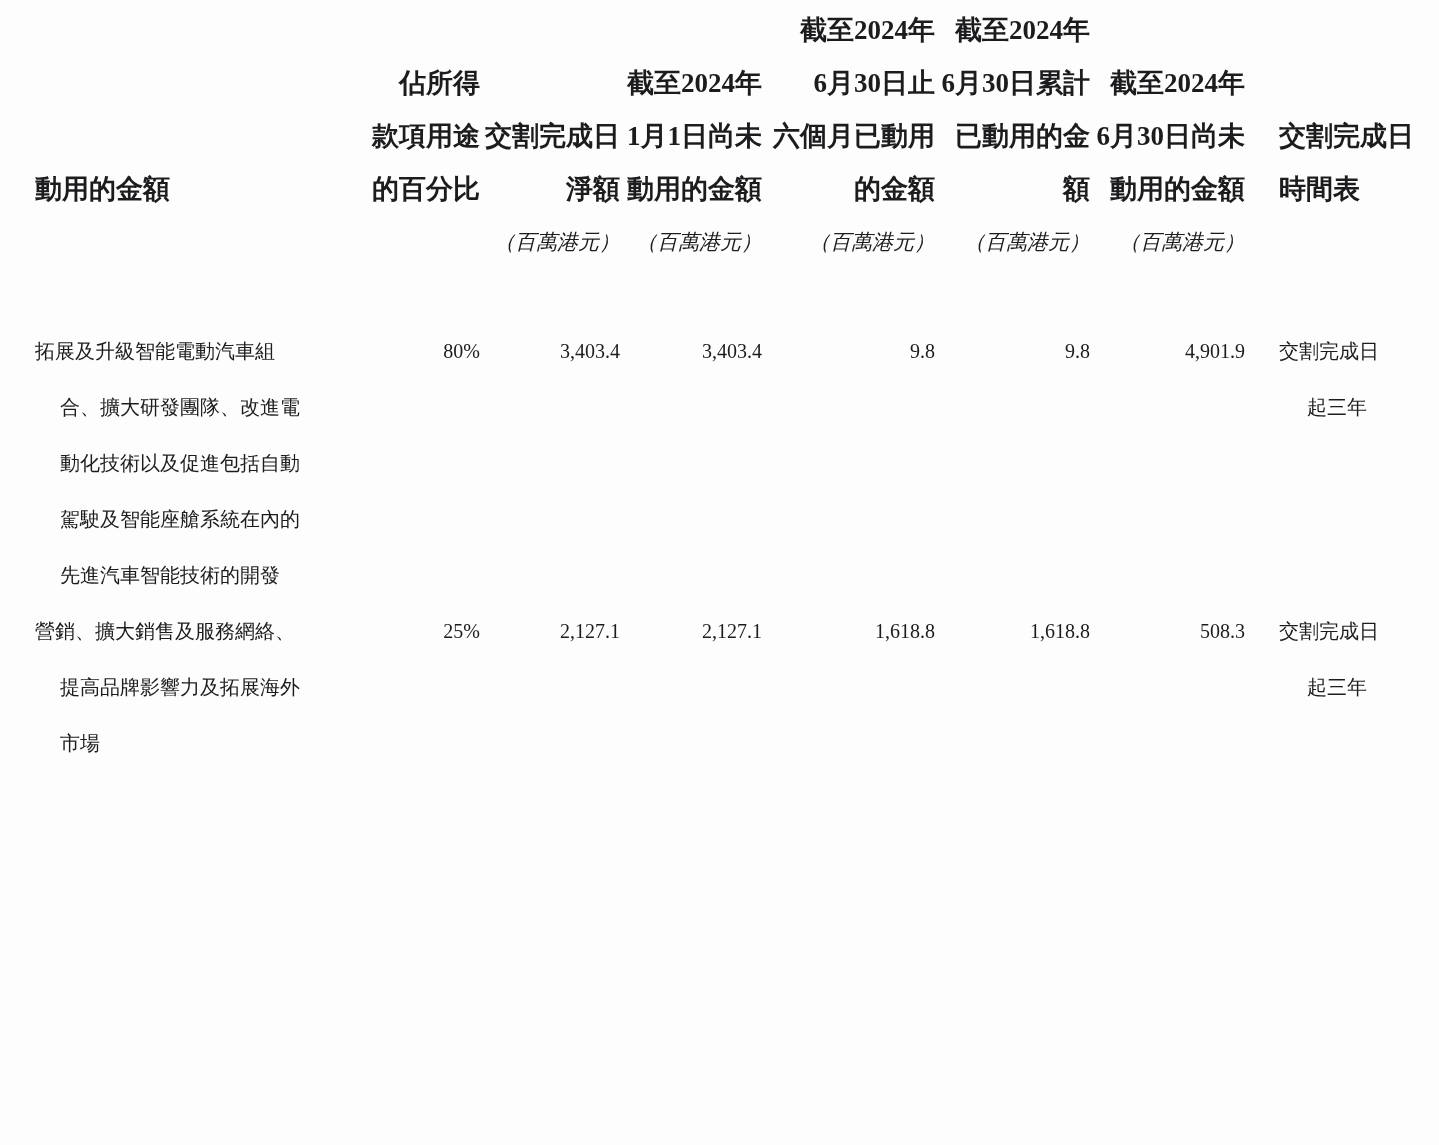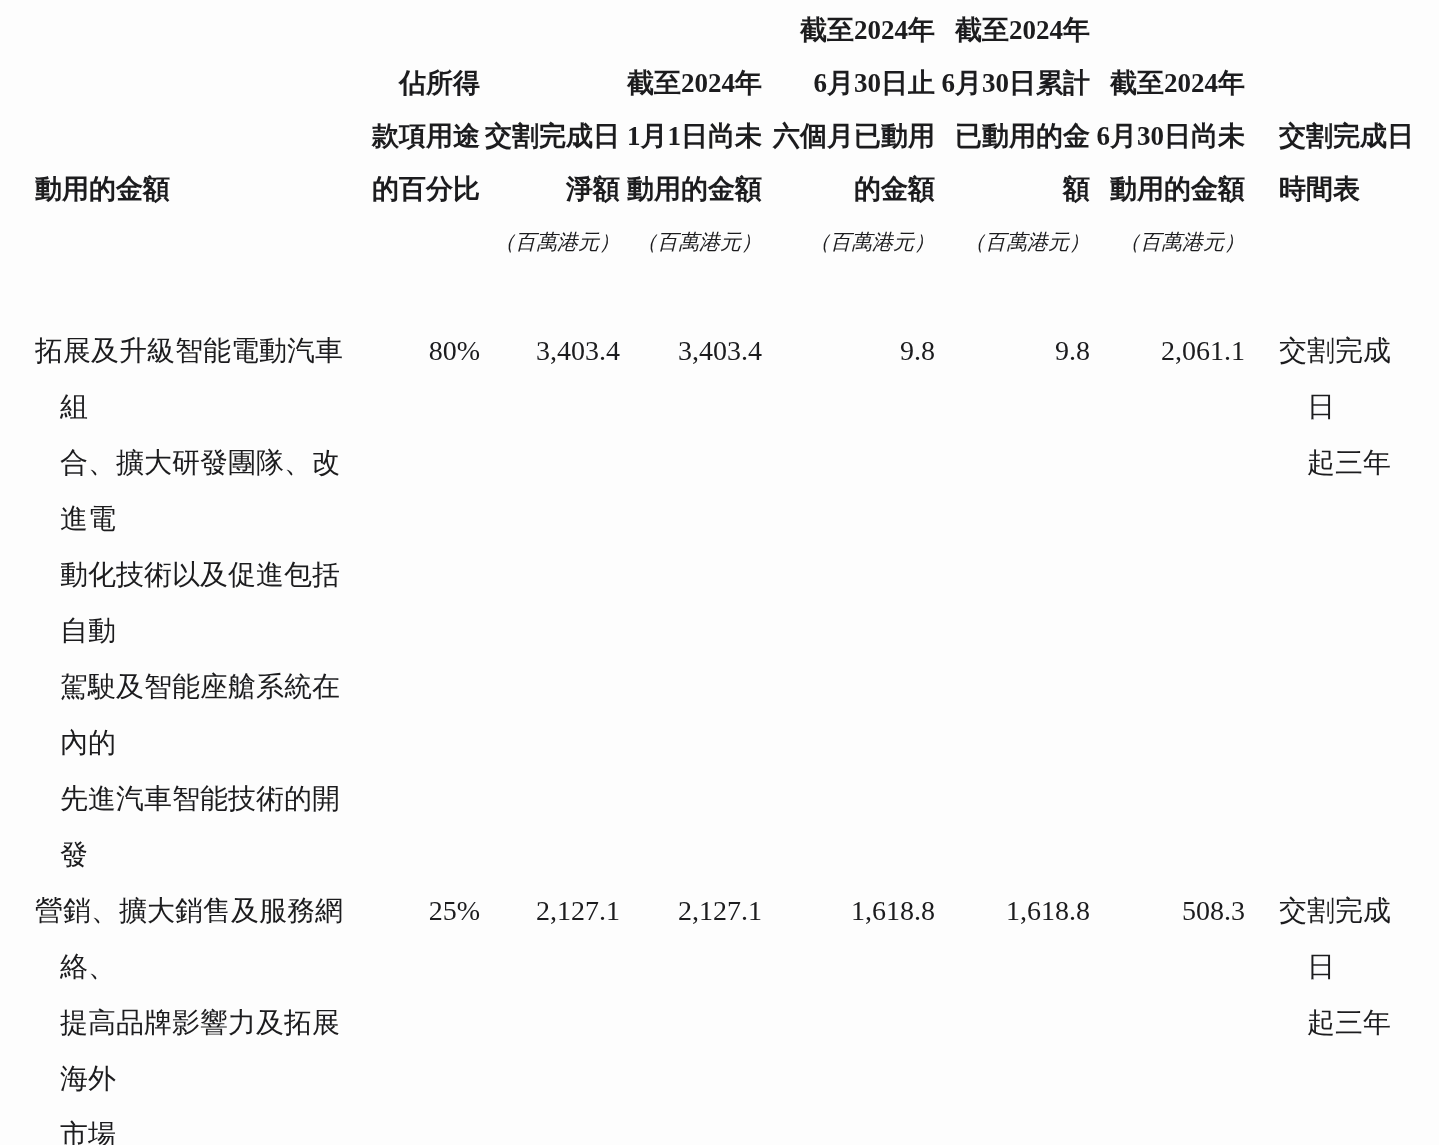--- a/index.html
+++ b/index.html
@@ -12,21 +12,21 @@
   }
   .page { padding: 4px 24px 0 35px; }
 
   table { border-collapse: collapse; table-layout: fixed; width: 1380px; }
   col.w1 { width: 330px; } col.w2 { width: 115px; } col.w3 { width: 140px; }
   col.w4 { width: 142px; } col.w5 { width: 173px; } col.w6 { width: 155px; }
   col.w7 { width: 155px; } col.w8 { width: 170px; }
 
   th, td {
     vertical-align: top; text-align: left;
-    font-size: 28px; line-height: 56px; font-weight: normal;
+    font-size: 20px; line-height: 56px; font-weight: normal;
   }
   thead th { vertical-align: bottom; font-weight: bold; font-size: 27px; line-height: 53px; }
   .num { text-align: right; }
   .ml { white-space: pre-line; }
   .unit { font-weight: normal; font-style: italic; font-size: 21px; line-height: 53px; }
   .pad-unit { padding-bottom: 53px; }
 
   .use { padding-left: 25px; text-indent: -25px; }  
   .tl-head, .tl-cell { padding-left: 34px; }
   .tl { padding-left: 28px; text-indent: -28px; }   
@@ -97,21 +97,21 @@
 合、擴大研發團隊、改進電
 動化技術以及促進包括自動
 駕駛及智能座艙系統在內的
 先進汽車智能技術的開發</div>
           </td>
         <td class="num">80%</td>
         <td class="num">3,403.4</td>
         <td class="num">3,403.4</td>
         <td class="num">9.8</td>
         <td class="num">9.8</td>
-        <td class="num">2,061.1</td>
+        <td class="num">4,901.9</td>
         <td class="tl-cell">
             <div class="tl ml">交割完成日
 起三年</div>
           </td>
       </tr>
       <tr>
         <td>
             <div class="use ml">營銷、擴大銷售及服務網絡、
 提高品牌影響力及拓展海外
 市場</div>

